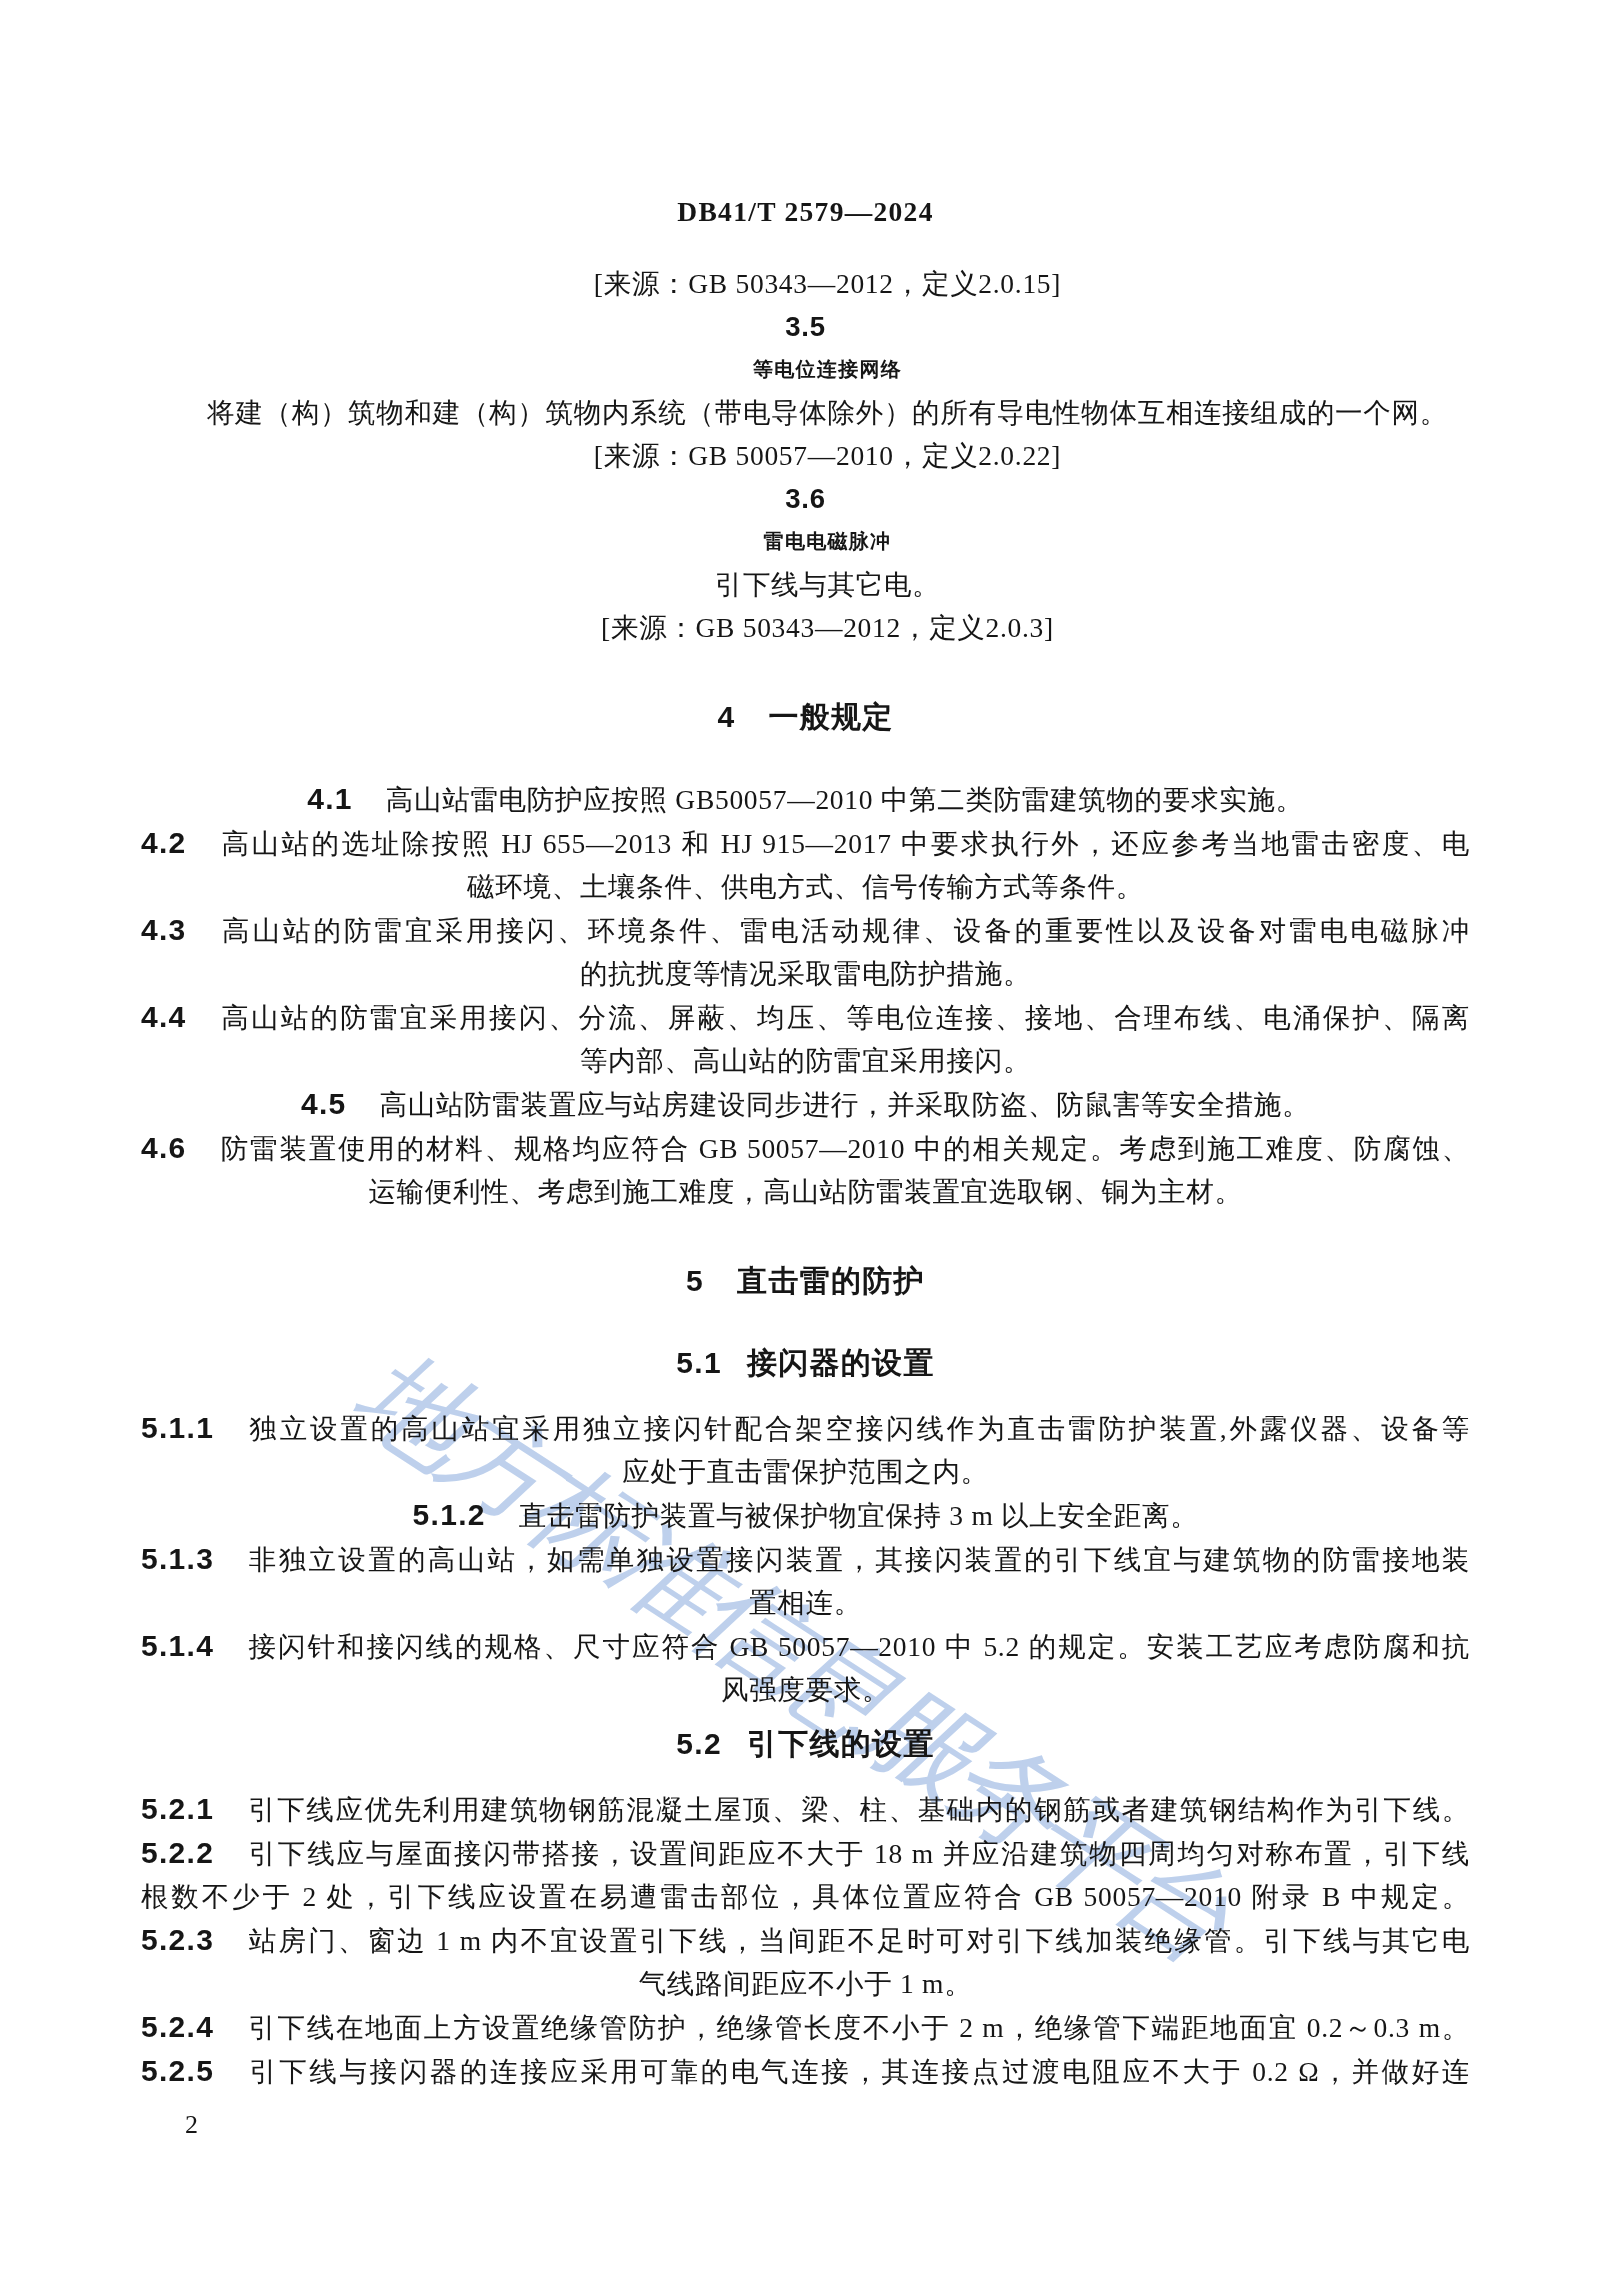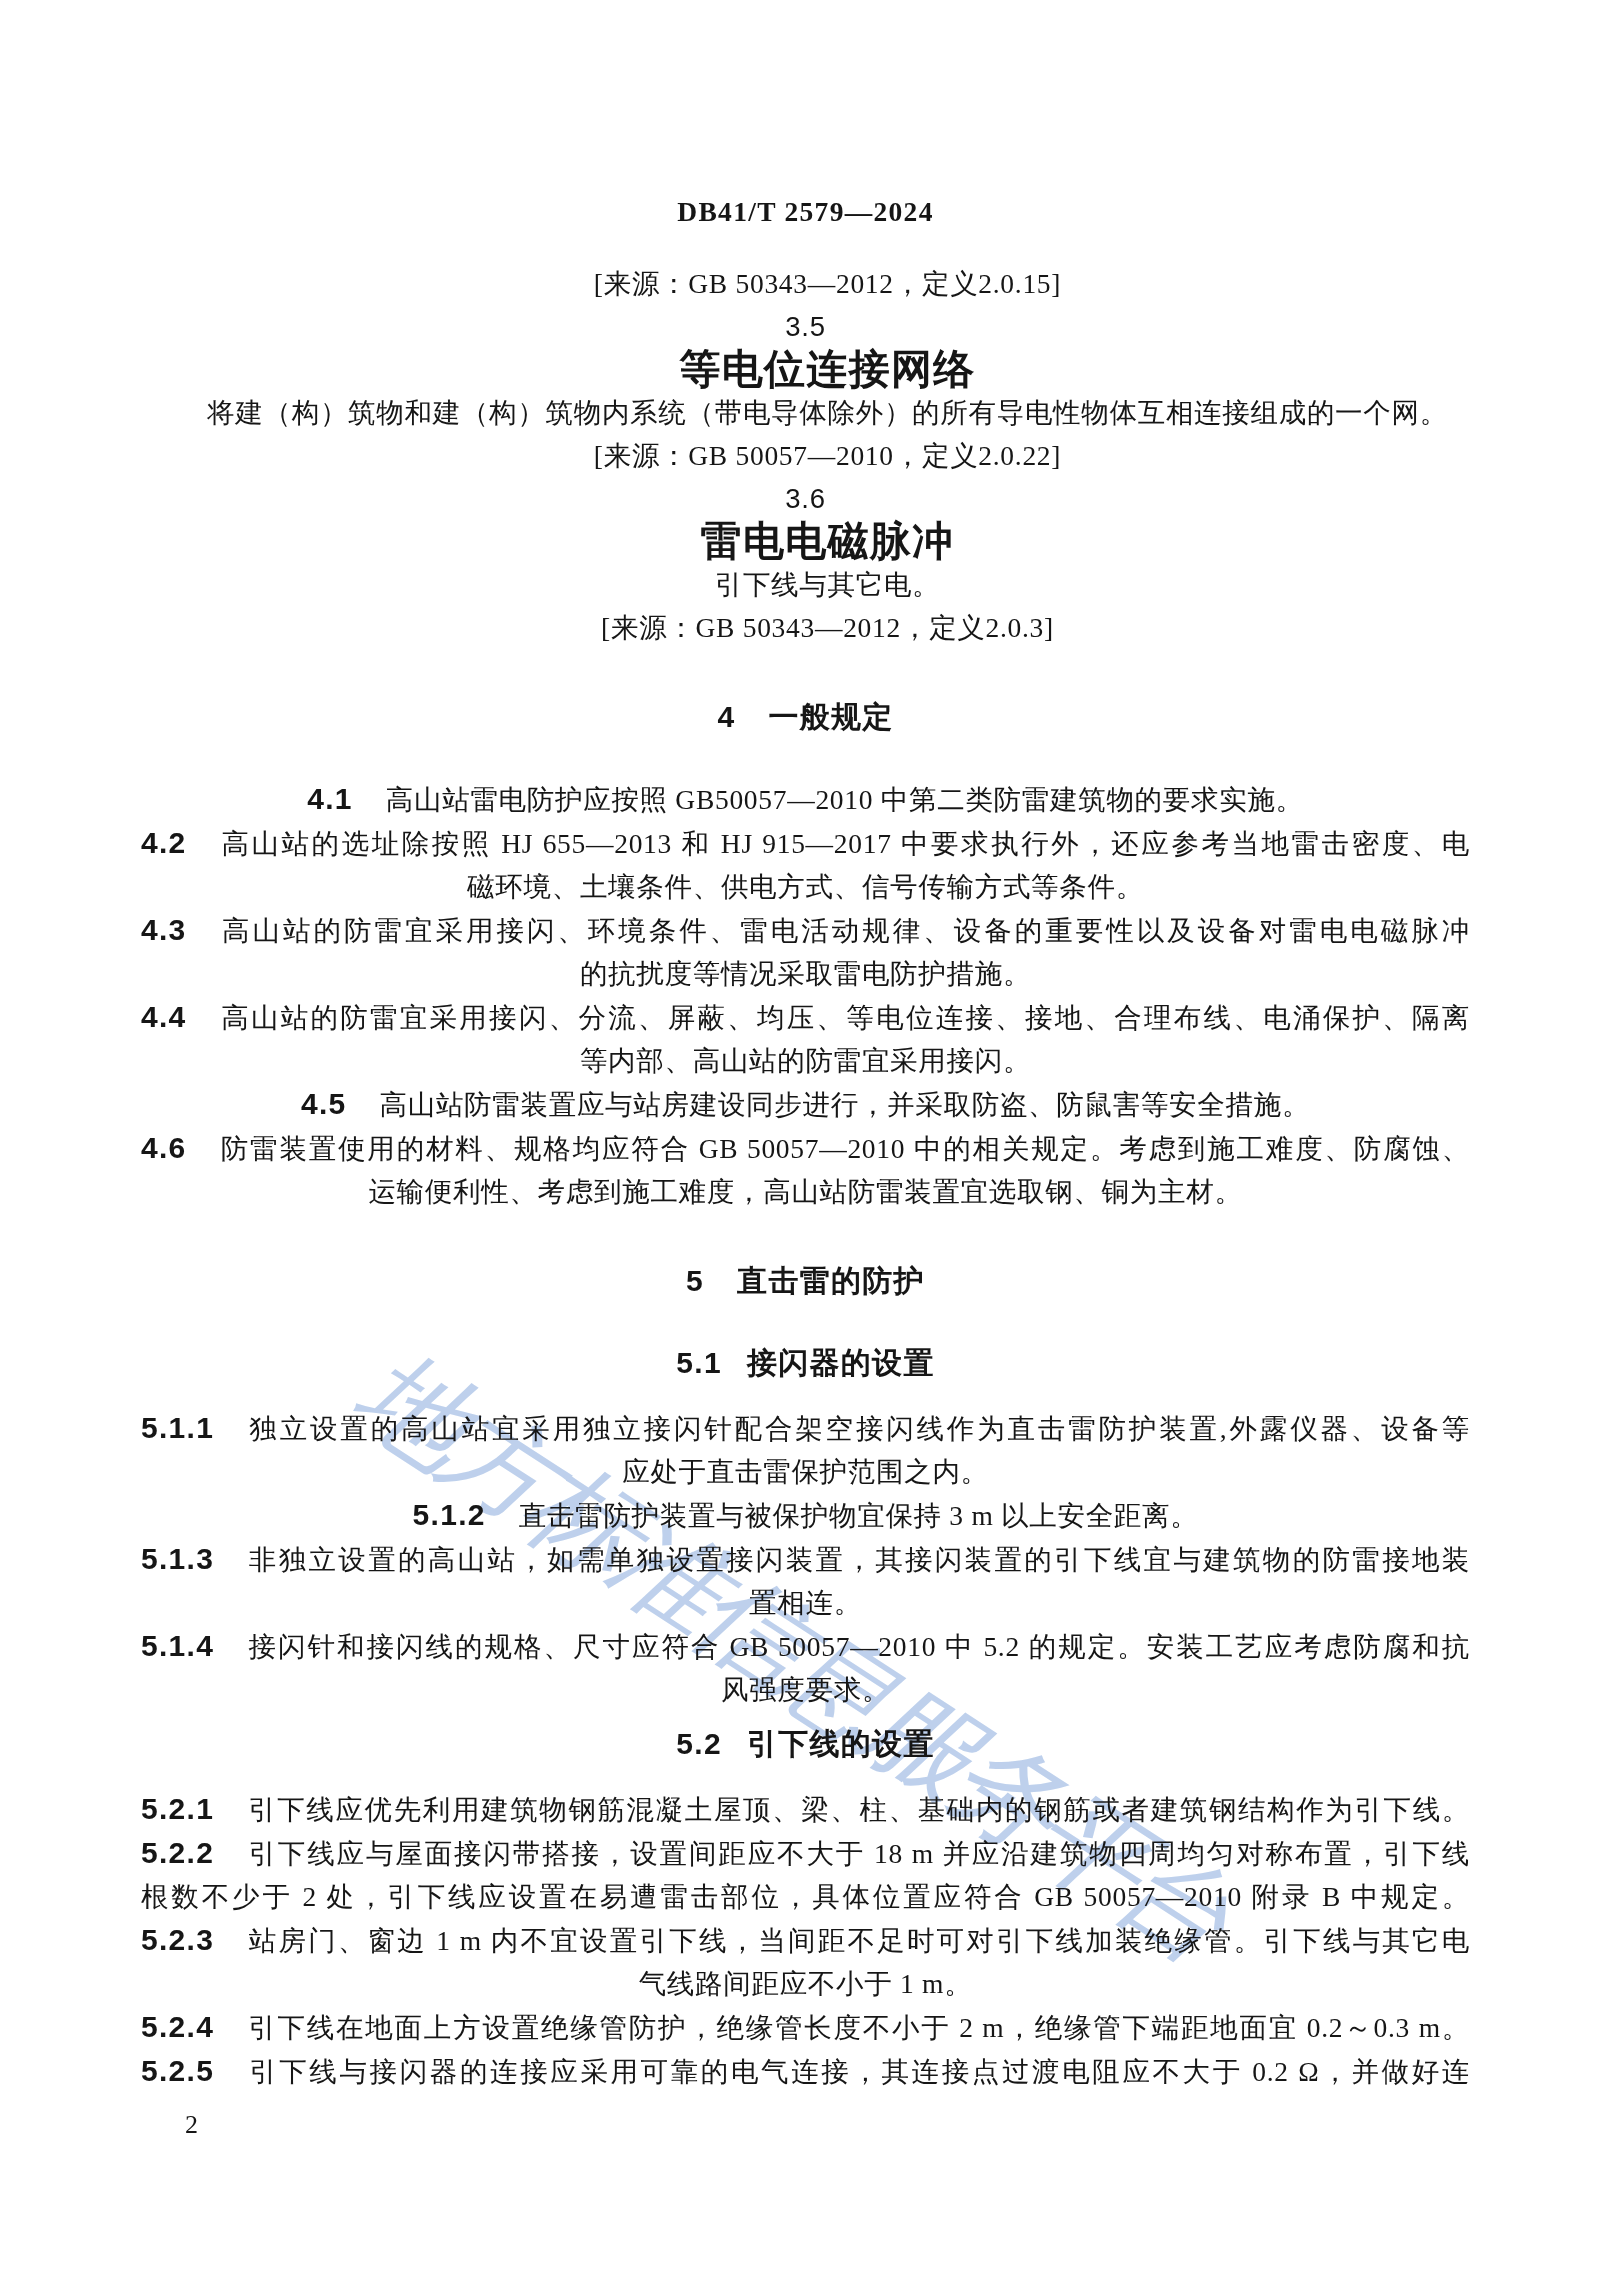--- a/index.html
+++ b/index.html
@@ -35,29 +35,29 @@
   
   .line.pageheader {
     font-weight: bold;
     font-size: 27.5px;
     letter-spacing: 1.3px;
     margin-bottom: 29px;
   }
   
   .line.tnum {
     font-family: "Liberation Sans", "DejaVu Sans", sans-serif;
-    font-weight: normal;
+    font-weight: bold;
     font-size: 27.5px;
   }
   
   .line.term {
     padding-left: 44px;
     font-family: "Liberation Sans", "DejaVu Sans", sans-serif;
     font-weight: bold;
-    font-size: 41px;
+    font-size: 20px;
     letter-spacing: 1.3px;
   }
   
   .line.para, .line.source { padding-left: 44px; }
   
   .line.h1 {
     font-family: "Liberation Sans", "DejaVu Sans", sans-serif;
     font-weight: bold;
     font-size: 30px;
     letter-spacing: 1.3px;

